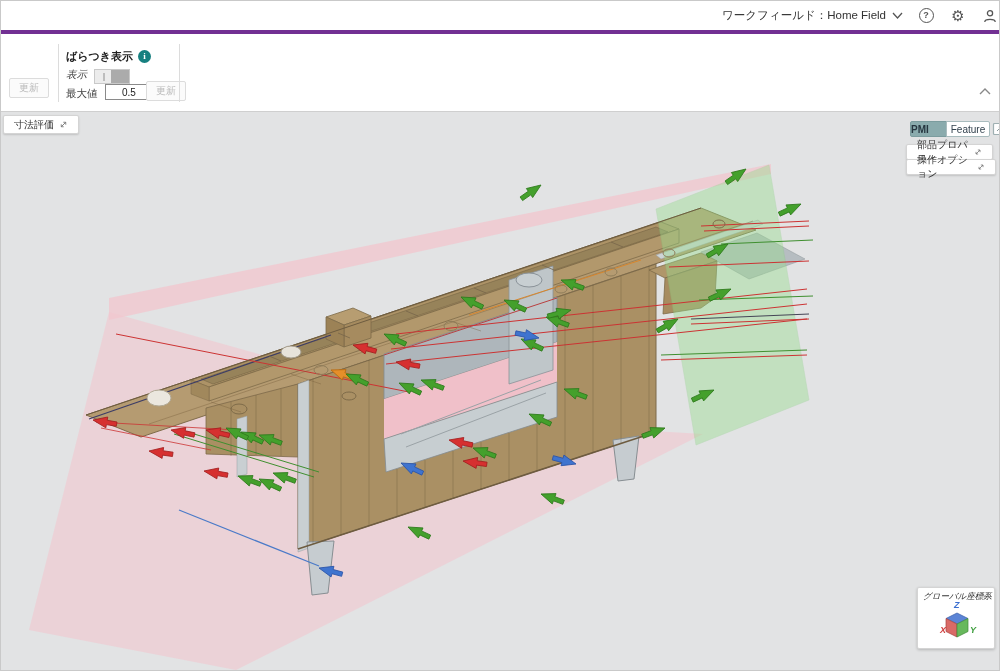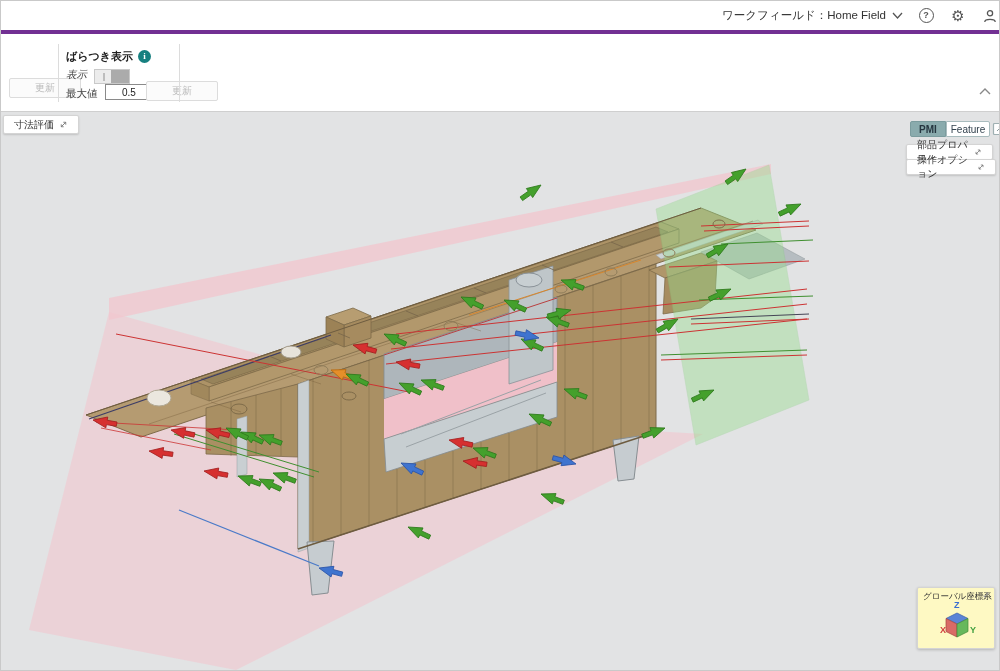--- a/index.html
+++ b/index.html
@@ -6,38 +6,38 @@
   #app{position:relative;width:1000px;height:671px;overflow:hidden;border:1px solid #c9c9c9;box-sizing:border-box;background:#fff;}
   
   #topbar{position:absolute;left:0;top:0;width:100%;height:29px;background:#fff;display:flex;align-items:center;justify-content:flex-end;gap:14px;padding-right:0;box-sizing:border-box;}
   #accent{position:absolute;left:0;top:29px;width:100%;height:4px;background:#723093;}
   .wf{display:flex;align-items:center;gap:6px;font-size:11.5px;color:#333;cursor:pointer;}
   .hicon{width:18px;height:18px;display:flex;align-items:center;justify-content:center;color:#555;cursor:pointer;}
   .qmark{width:13px;height:13px;border:1.3px solid #555;border-radius:50%;font-size:9px;line-height:13px;text-align:center;font-weight:bold;color:#555;}
   
   #toolbar{position:absolute;left:0;top:33px;width:100%;height:78px;background:#fff;border-bottom:1px solid #cfcfcf;box-sizing:border-box;}
   .vdiv{position:absolute;top:10px;height:58px;width:1px;background:#dcdcdc;}
-  .btn-dis{position:absolute;font-size:10px;color:#b9b9b9;background:#fbfbfb;border:1px solid #dcdcdc;border-radius:2px;padding:2px 25px;cursor:default;}
+  .btn-dis{position:absolute;font-size:10px;color:#b9b9b9;background:#fbfbfb;border:1px solid #dcdcdc;border-radius:2px;padding:2px 9px;cursor:default;}
   .grp-title{position:absolute;left:65px;top:15px;font-size:11px;font-weight:bold;color:#222;display:flex;align-items:center;gap:5px;}
   .info-i{width:13px;height:13px;border-radius:50%;background:#178080;color:#fff;font-size:9px;font-weight:bold;text-align:center;line-height:13px;font-family:"Liberation Serif",serif;}
   .lbl{position:absolute;left:65px;font-size:10.5px;color:#444;}
   .toggle{position:absolute;left:93px;top:35px;width:36px;height:15px;background:#ececec;border:1px solid #c9c9c9;box-sizing:border-box;cursor:pointer;}
   .toggle .bar{position:absolute;left:8px;top:3px;width:1.5px;height:8px;background:#bdbdbd;}
   .toggle .half{position:absolute;right:0;top:0;width:18px;height:13px;background:#ababab;}
   .num-input{position:absolute;left:104px;top:50px;width:30px;height:14px;border:1px solid #8a8a8a;font-size:10px;padding:0 16px;color:#222;}
   .chev-up{position:absolute;left:978px;top:53px;width:12px;height:8px;cursor:pointer;}
   
   #viewport{position:absolute;left:0;top:111px;width:1000px;height:560px;background:#e2e3e4;overflow:hidden;}
   #scene-svg{position:absolute;left:0;top:0;}
   .fl-panel{position:absolute;background:#fff;border:1px solid #d4d4d4;border-radius:2px;box-shadow:0 1px 2px rgba(0,0,0,0.15);display:flex;align-items:center;justify-content:space-between;padding:0 10px;box-sizing:border-box;font-size:10px;color:#333;cursor:pointer;}
   .exp-ic svg{display:block;}
-  #tab-pmi{position:absolute;left:909px;top:9px;width:36px;height:16px;background:#8aabad;border:1px solid #7b9c9e;color:#263640;font-size:10px;font-weight:bold;text-align:center;line-height:16px;box-sizing:border-box;cursor:pointer;border-radius:2px 0 0 2px;}
+  #tab-pmi{position:absolute;left:909px;top:9px;width:59px;height:16px;background:#8aabad;border:1px solid #7b9c9e;color:#263640;font-size:10px;font-weight:bold;text-align:left;line-height:16px;box-sizing:border-box;cursor:pointer;border-radius:2px 0 0 2px;}
   #tab-feature{position:absolute;left:945px;top:9px;width:44px;height:16px;background:#fff;border:1px solid #a9bcbe;color:#33424e;font-size:10px;text-align:center;line-height:16px;box-sizing:border-box;cursor:pointer;border-radius:0 2px 2px 0;}
   #fs-icon{position:absolute;left:991px;top:10px;width:14px;height:14px;cursor:pointer;}
-  #coord-panel{position:absolute;left:916px;top:475px;width:78px;height:62px;background:#fef9c3;border:1px solid #d4d4d4;border-radius:2px;box-shadow:0 1px 3px rgba(0,0,0,0.2);box-sizing:border-box;}
+  #coord-panel{position:absolute;left:916px;top:475px;width:78px;height:62px;background:#ffffff;border:1px solid #d4d4d4;border-radius:2px;box-shadow:0 1px 3px rgba(0,0,0,0.2);box-sizing:border-box;font-style:italic;}
   #coord-title{position:absolute;left:5px;top:3px;font-size:8.5px;color:#333;}
   #coord-exp{position:absolute;right:4px;top:3px;}
   .ax{position:absolute;font-size:9px;font-weight:bold;}
 </style>
 </head>
 <body>
 
 <div id="app">
 
   <div id="topbar">

